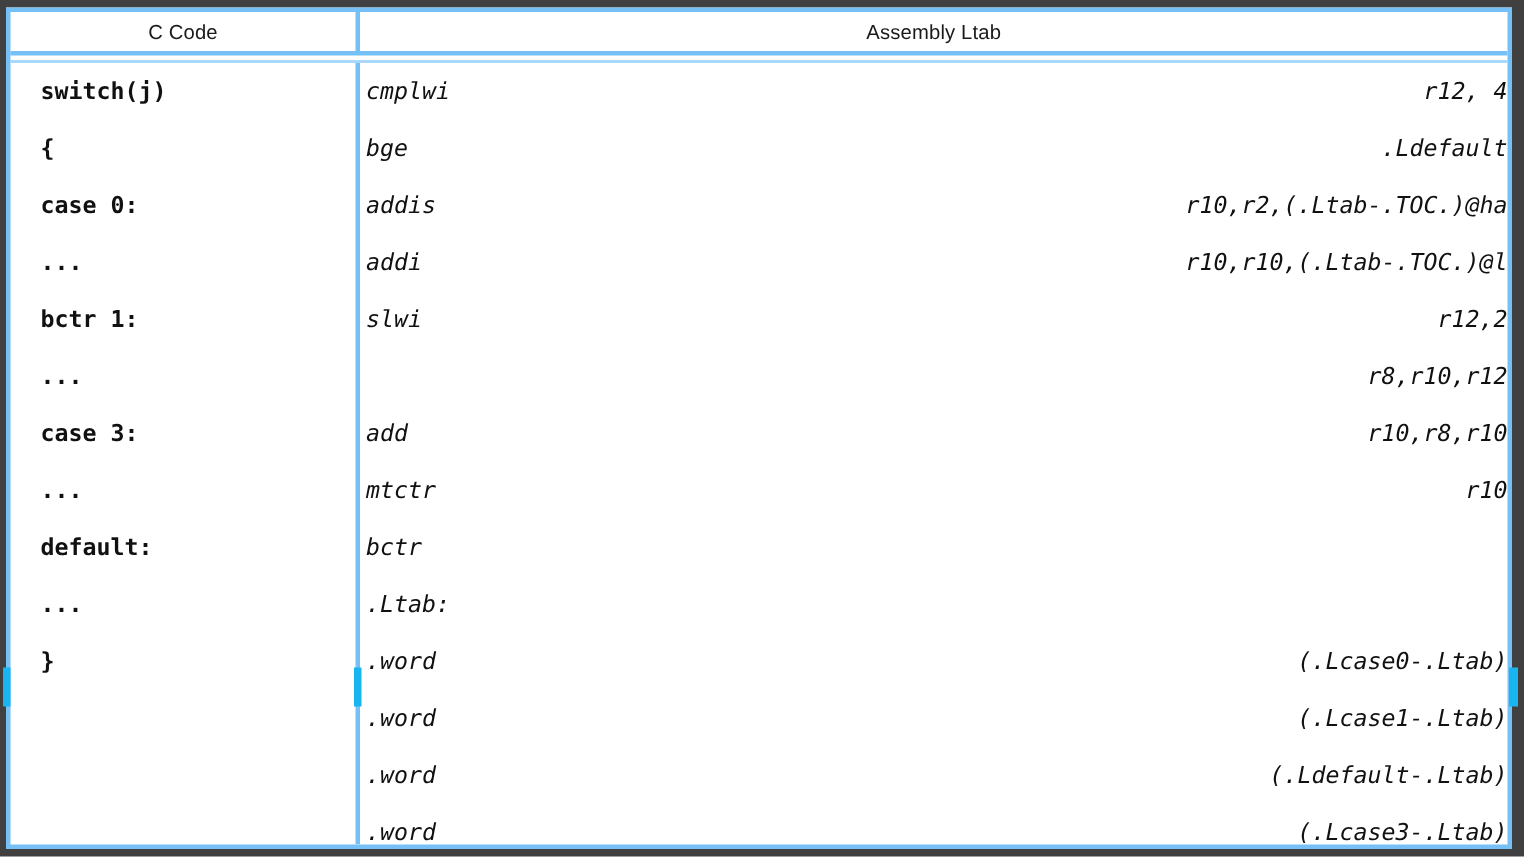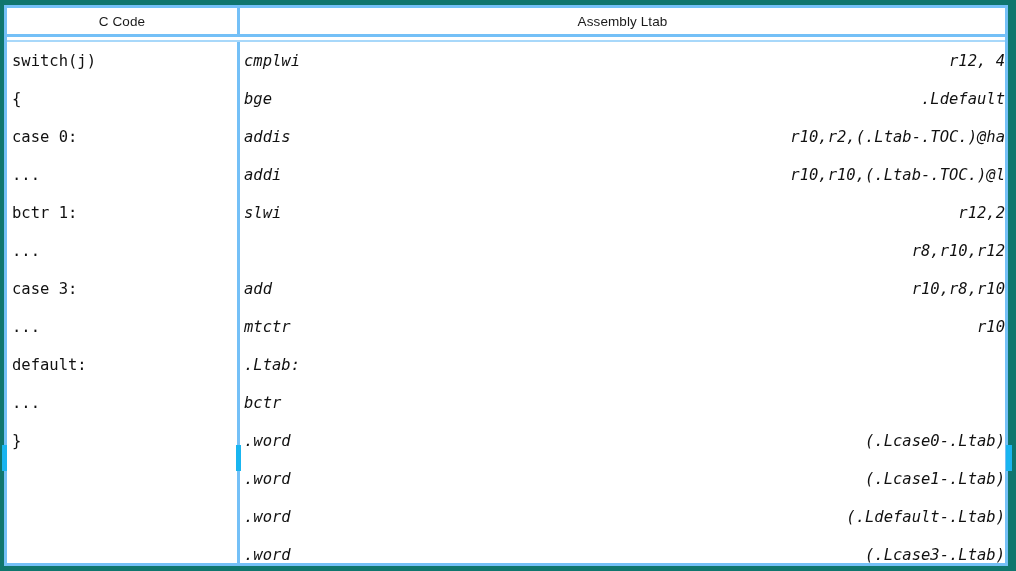--- a/index.html
+++ b/index.html
@@ -11,21 +11,21 @@
     width: 1016px;
     height: 571px;
     overflow: hidden;
     font-family: "Liberation Sans", sans-serif;
   }
 
   #page {
     position: relative;
     width: 1016px;
     height: 571px;
-    background: #0f766e;
+    background: #404040;
   }
 
   
   .code-table {
     position: absolute;
     left: 4px;
     top: 5px;
     width: 1004px;
     height: 561px;
     box-sizing: border-box;
@@ -92,21 +92,22 @@
   .code-line {
     height: 38px;
     line-height: 38px;
     font-family: "DejaVu Sans Mono", monospace;
     font-size: 15.5px;
     color: #111111;
     white-space: pre;
     overflow: hidden;
   }
   .col-left .code-line {
-    padding-left: 5px;
+    padding-left: 20px;
+    font-weight: bold;
   }
 
   .asm-line {
     height: 38px;
     line-height: 38px;
     font-family: "DejaVu Sans Mono", monospace;
     font-size: 15.5px;
     color: #111111;
     white-space: pre;
     display: flex;
@@ -195,25 +196,25 @@
         </div>
         <div class="asm-line">
           <span class="asm-mnemonic">add</span>
           <span class="asm-operands">r10,r8,r10</span>
         </div>
         <div class="asm-line">
           <span class="asm-mnemonic">mtctr</span>
           <span class="asm-operands">r10</span>
         </div>
         <div class="asm-line">
+          <span class="asm-mnemonic">bctr</span>
+          <span class="asm-operands"></span>
+        </div>
+        <div class="asm-line">
           <span class="asm-mnemonic">.Ltab:</span>
-          <span class="asm-operands"></span>
-        </div>
-        <div class="asm-line">
-          <span class="asm-mnemonic">bctr</span>
           <span class="asm-operands"></span>
         </div>
         <div class="asm-line">
           <span class="asm-mnemonic">.word</span>
           <span class="asm-operands">(.Lcase0-.Ltab)</span>
         </div>
         <div class="asm-line">
           <span class="asm-mnemonic">.word</span>
           <span class="asm-operands">(.Lcase1-.Ltab)</span>
         </div>

